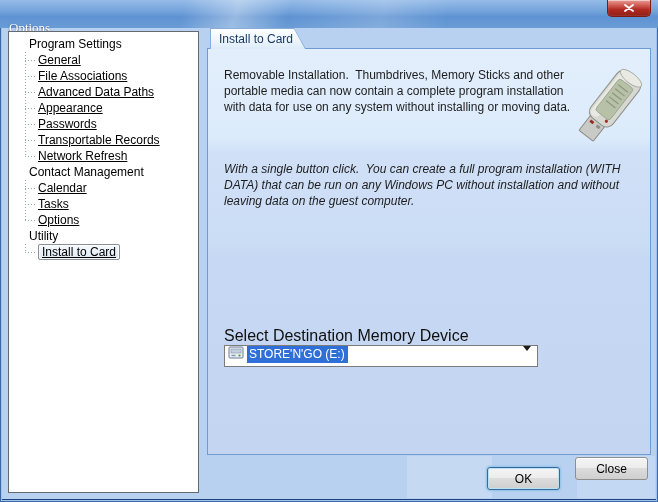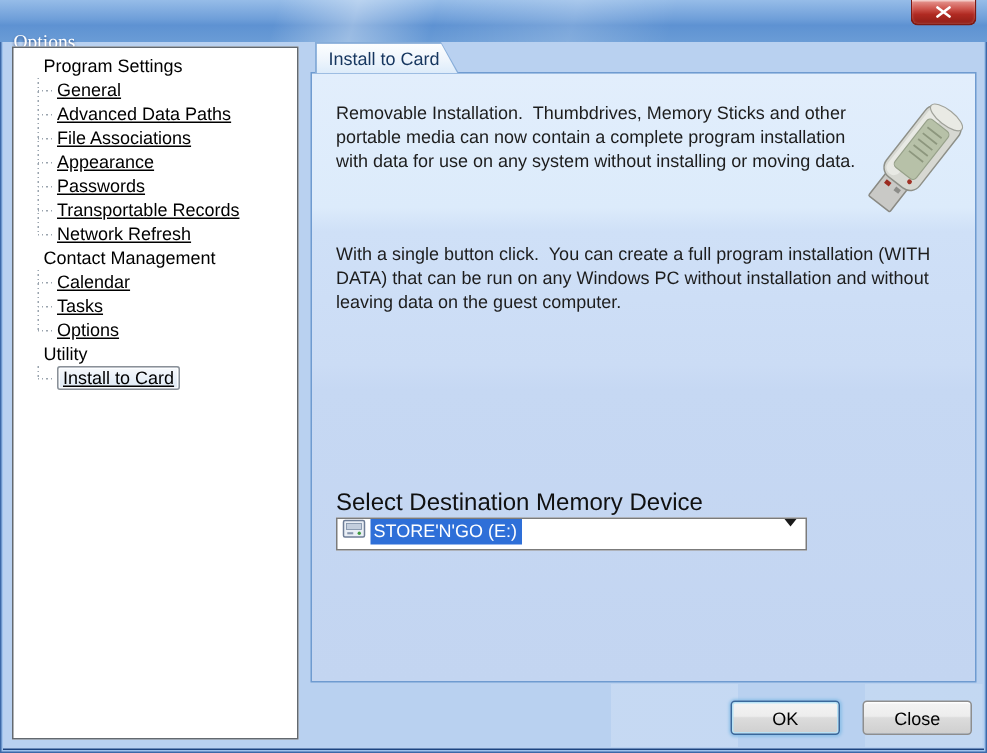--- a/index.html
+++ b/index.html
@@ -71,21 +71,21 @@
   }
 
   
   .panel {
     position:absolute; left:207px; top:48px; width:444px; height:407px; z-index:2;
     border:1px solid #6f9bd0;
     background:linear-gradient(180deg,#e2eefc 0%,#dcebfb 22%,#cfe0f7 26%,#cbdcf5 48%,#c6d8f3 52%,#c3d5f1 100%);
   }
   .para { position:absolute; font-size:12px; line-height:16px; color:#1d1d1d; white-space:pre-wrap; }
   .para1 { left:16px; top:18px; width:364px; }
-  .para2 { left:16px; top:112px; width:432px; }
+  .para2 { left:16px; top:112px; width:432px;font-style:italic; }
 
   .usb { position:absolute; right:4px; top:8px; width:78px; height:104px; }
 
   .select-label { position:absolute; left:16px; top:278px; font-size:16px; color:#101010; }
 
   .combo {
     position:absolute; left:16px; top:296px; width:314px; height:22px;
     background:#ffffff; border:1px solid #7b7b7b;
     display:flex; align-items:flex-start; padding:0 2px 0 3px; cursor:default;
   }
@@ -112,42 +112,42 @@
 
   
   .footer-stripes {
     position:absolute; left:3px; right:3px; top:456px; height:42px;
     background:linear-gradient(90deg, rgba(255,255,255,0) 0 62%, rgba(255,255,255,.18) 62% 75%, rgba(255,255,255,0) 75% 88%, rgba(255,255,255,.15) 88% 100%);
   }
   .btn-ok { left:487px; top:467px; width:73px; height:23px;
     border:1px solid #39689b;
     box-shadow:0 0 2px 1px #8fc0e8, inset 0 0 0 1px #b8e2f5, inset 0 1px 0 rgba(255,255,255,.9);
   }
-  .btn-closebottom { left:575px; top:467px; width:73px; height:23px; }
+  .btn-closebottom { left:575px; top:457px; width:73px; height:23px; }
 </style>
 </head>
 <body>
 
 <div class="window">
 
   <div class="titlebar">
     <span class="title">Options</span>
     <div class="btn-close-window">
       <svg width="10" height="8" viewBox="0 0 10 8">
         <path d="M1 1 L9 7 M9 1 L1 7" stroke="#ffffff" stroke-width="1.8" stroke-linecap="round"></path>
       </svg>
     </div>
   </div>
 
   <div class="tree">
       <div class="tree-root">Program Settings</div>
       <div class="tree-children">
         <div class="tree-item"><span>General</span></div>
+        <div class="tree-item"><span>File Associations</span></div>
         <div class="tree-item"><span>Advanced Data Paths</span></div>
-        <div class="tree-item"><span>File Associations</span></div>
         <div class="tree-item"><span>Appearance</span></div>
         <div class="tree-item"><span>Passwords</span></div>
         <div class="tree-item"><span>Transportable Records</span></div>
         <div class="tree-item"><span>Network Refresh</span></div>
       </div>
       <div class="tree-root">Contact Management</div>
       <div class="tree-children">
         <div class="tree-item"><span>Calendar</span></div>
         <div class="tree-item"><span>Tasks</span></div>
         <div class="tree-item"><span>Options</span></div>

